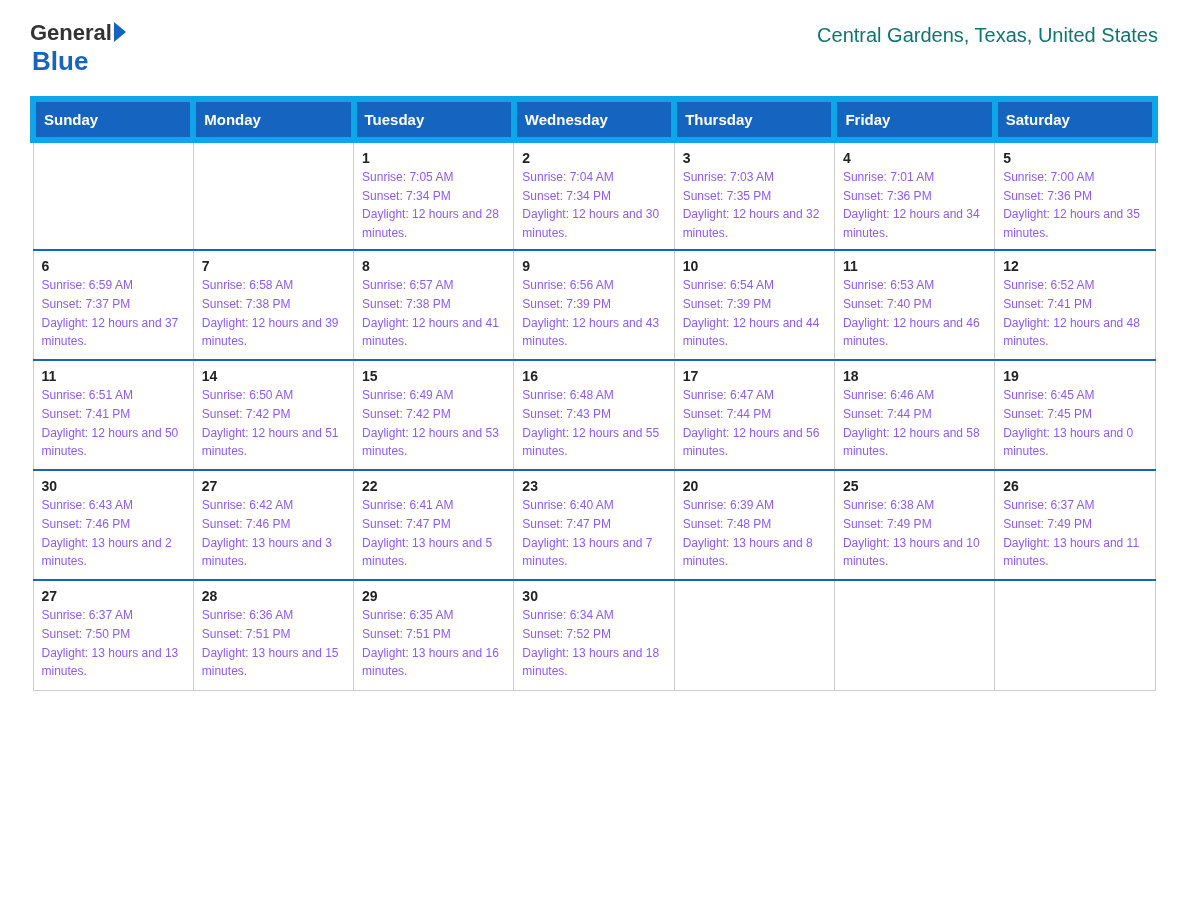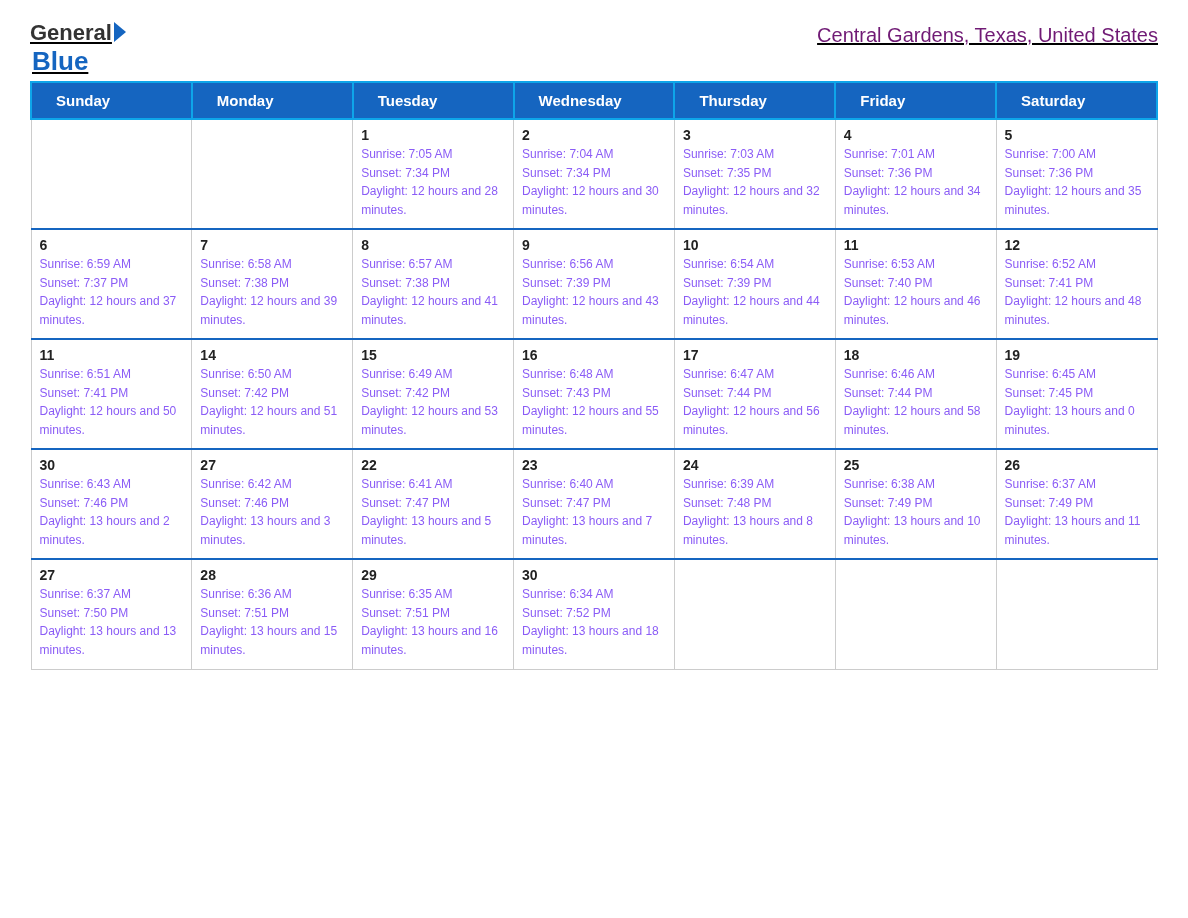--- a/index.html
+++ b/index.html
@@ -7,22 +7,21 @@
       font-family: Arial, sans-serif;
       background: #fff;
       width: 1188px;
       min-height: 918px;
       padding: 20px 30px;
     }
     .header {
       display: flex;
       justify-content: space-between;
       align-items: flex-start;
-      margin-bottom: 4px;
-      text-decoration: underline;
+      margin-bottom: 19px;
     }
     .logo-text-general {
       font-size: 22px;
       font-weight: bold;
       color: #333;
     }
     .logo-arrow {
       width: 0;
       height: 0;
       border-left: 12px solid #1565c0;
@@ -50,36 +49,36 @@
       text-align: right;
     }
     .calendar-title {
       font-size: 52px;
       font-weight: normal;
       color: #222;
       line-height: 1.1;
     }
     .calendar-subtitle {
       font-size: 20px;
-      color: #701a75;
+      color: #0f766e;
       margin-top: 4px;
     }
     table {
       width: 100%;
       border-collapse: collapse;
       table-layout: fixed;
     }
     thead tr th {
       background-color: #1565c0;
       color: #fff;
       font-size: 15px;
       font-weight: bold;
-      padding: 9px 24px;
+      padding: 9px 8px;
       text-align: left;
-      border: 2px solid #0ea5e9;
+      border: 6px solid #0ea5e9;
     }
     tbody tr td {
       vertical-align: top;
       padding: 7px 8px;
       border: 1px solid #ccc;
       font-size: 12.5px;
       color: #222;
       min-height: 90px;
       height: 110px;
     }
@@ -226,21 +225,21 @@
         </td>
         <td>
           <span class="day-number">22</span>
           <div class="day-info">Sunrise: 6:41 AM<br>Sunset: 7:47 PM<br>Daylight: 13 hours and 5 minutes.</div>
         </td>
         <td>
           <span class="day-number">23</span>
           <div class="day-info">Sunrise: 6:40 AM<br>Sunset: 7:47 PM<br>Daylight: 13 hours and 7 minutes.</div>
         </td>
         <td>
-          <span class="day-number">24</span>
+          <span class="day-number">20</span>
           <div class="day-info">Sunrise: 6:39 AM<br>Sunset: 7:48 PM<br>Daylight: 13 hours and 8 minutes.</div>
         </td>
         <td>
           <span class="day-number">25</span>
           <div class="day-info">Sunrise: 6:38 AM<br>Sunset: 7:49 PM<br>Daylight: 13 hours and 10 minutes.</div>
         </td>
         <td>
           <span class="day-number">26</span>
           <div class="day-info">Sunrise: 6:37 AM<br>Sunset: 7:49 PM<br>Daylight: 13 hours and 11 minutes.</div>
         </td>

